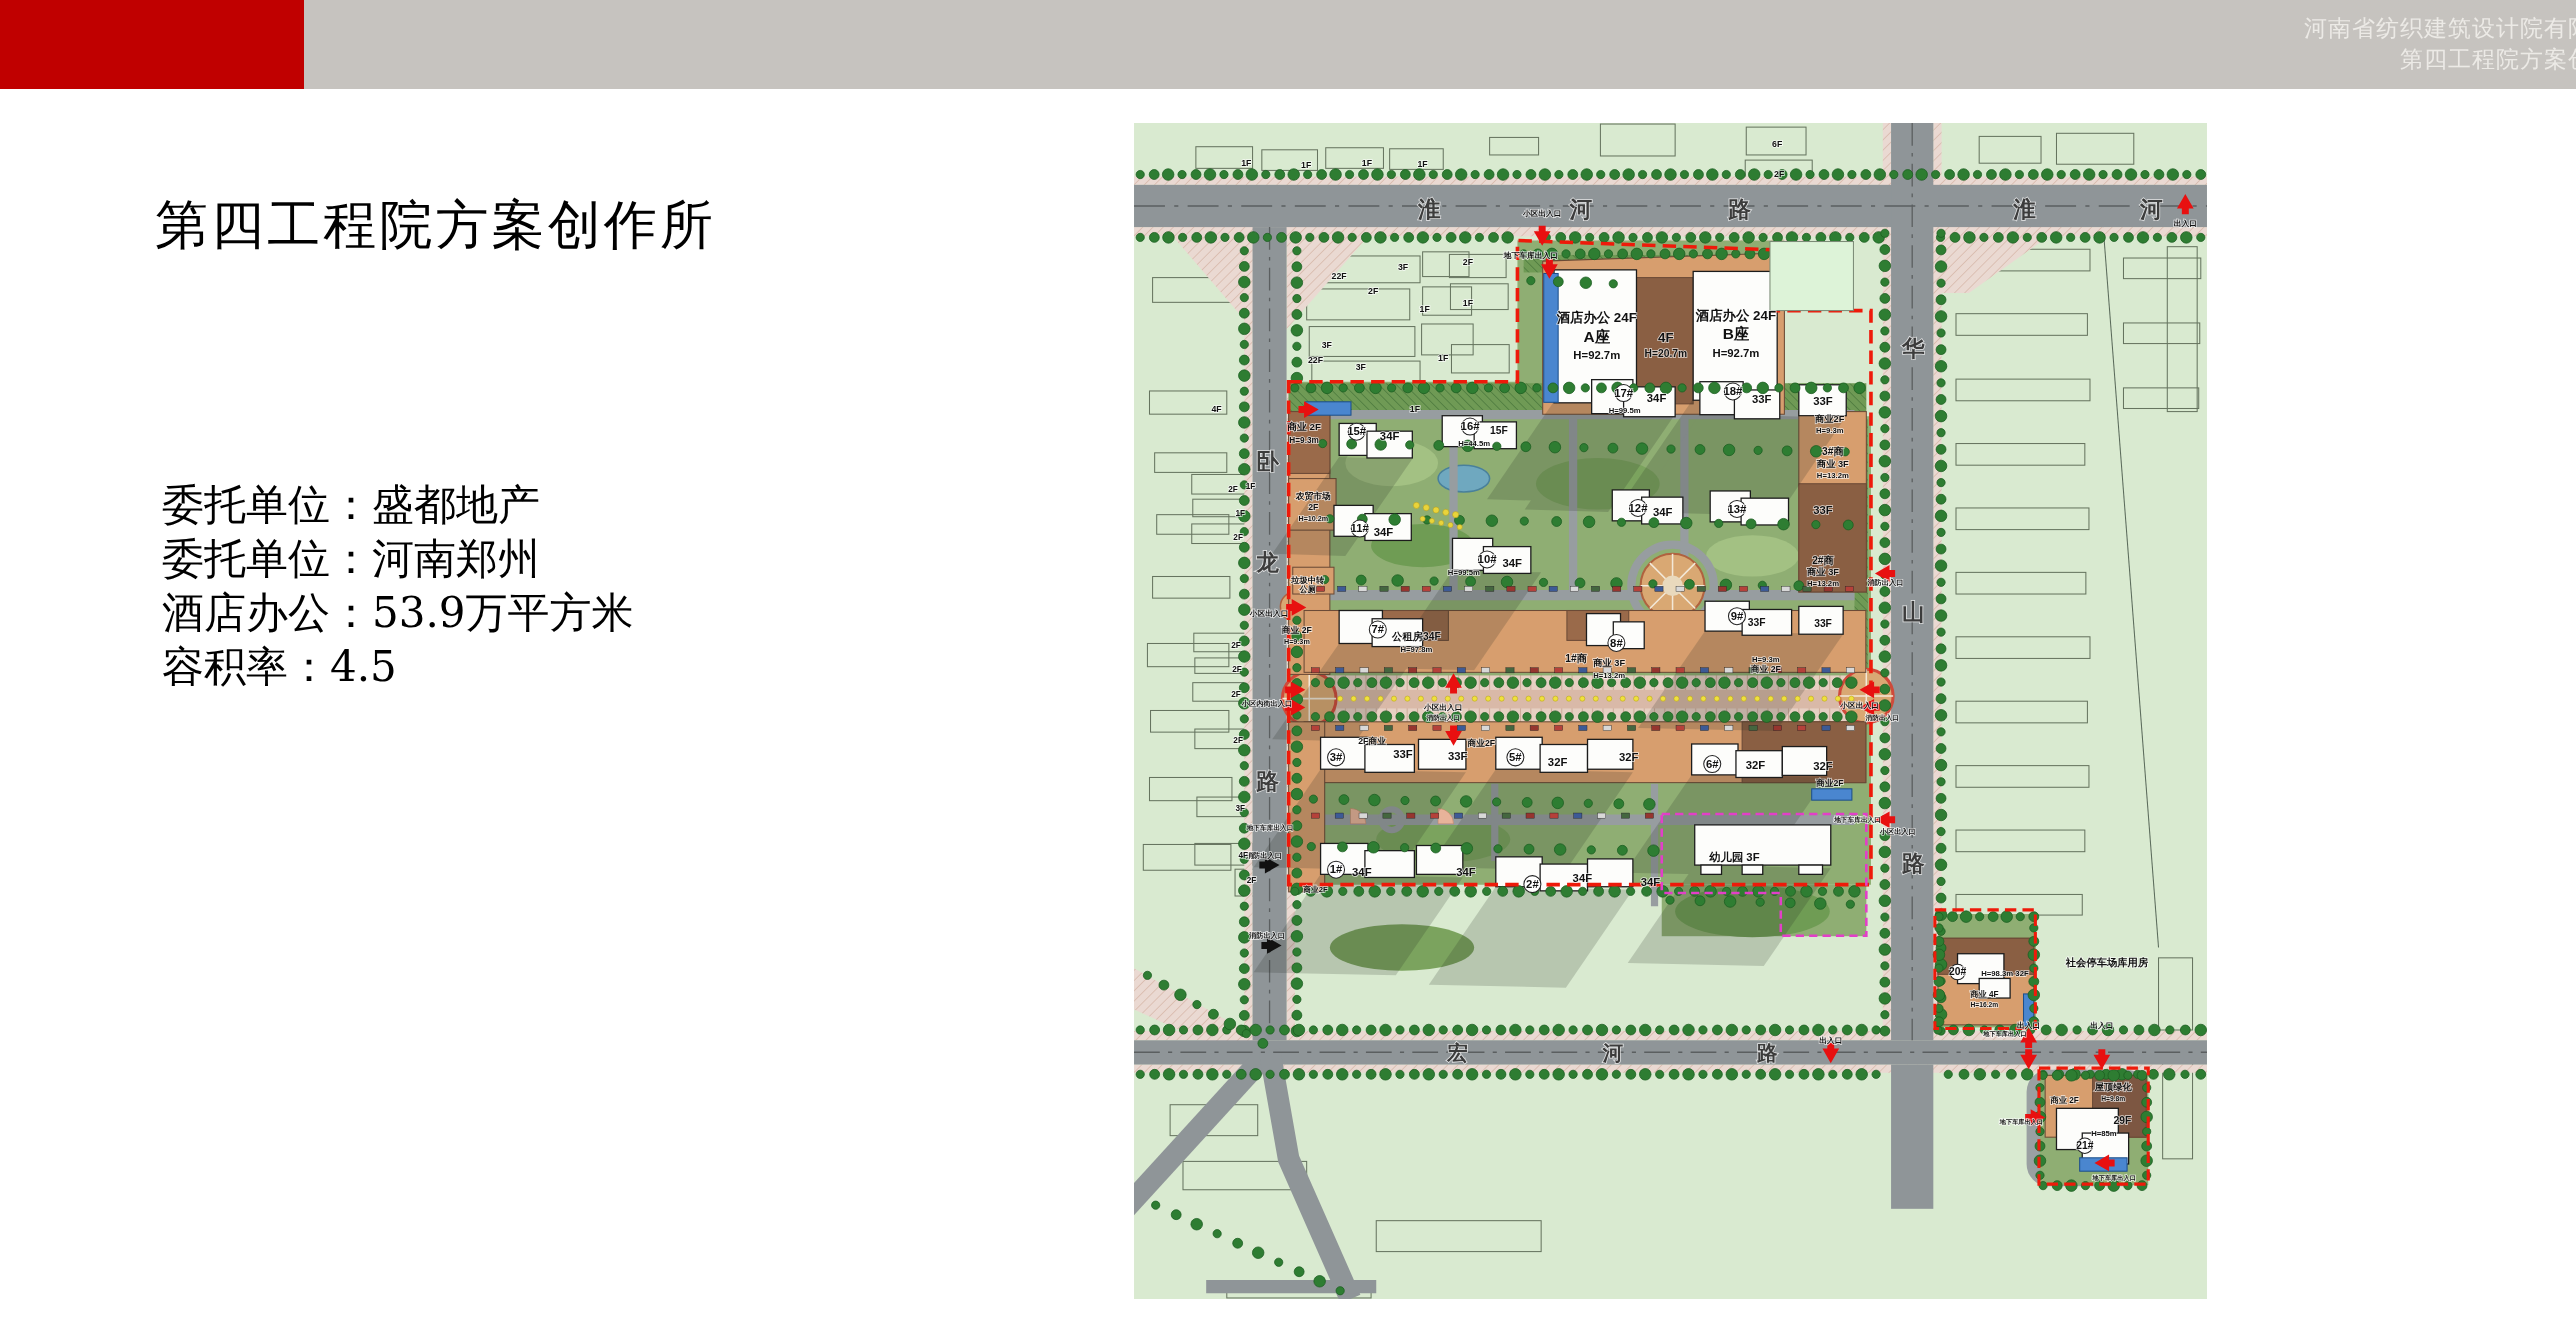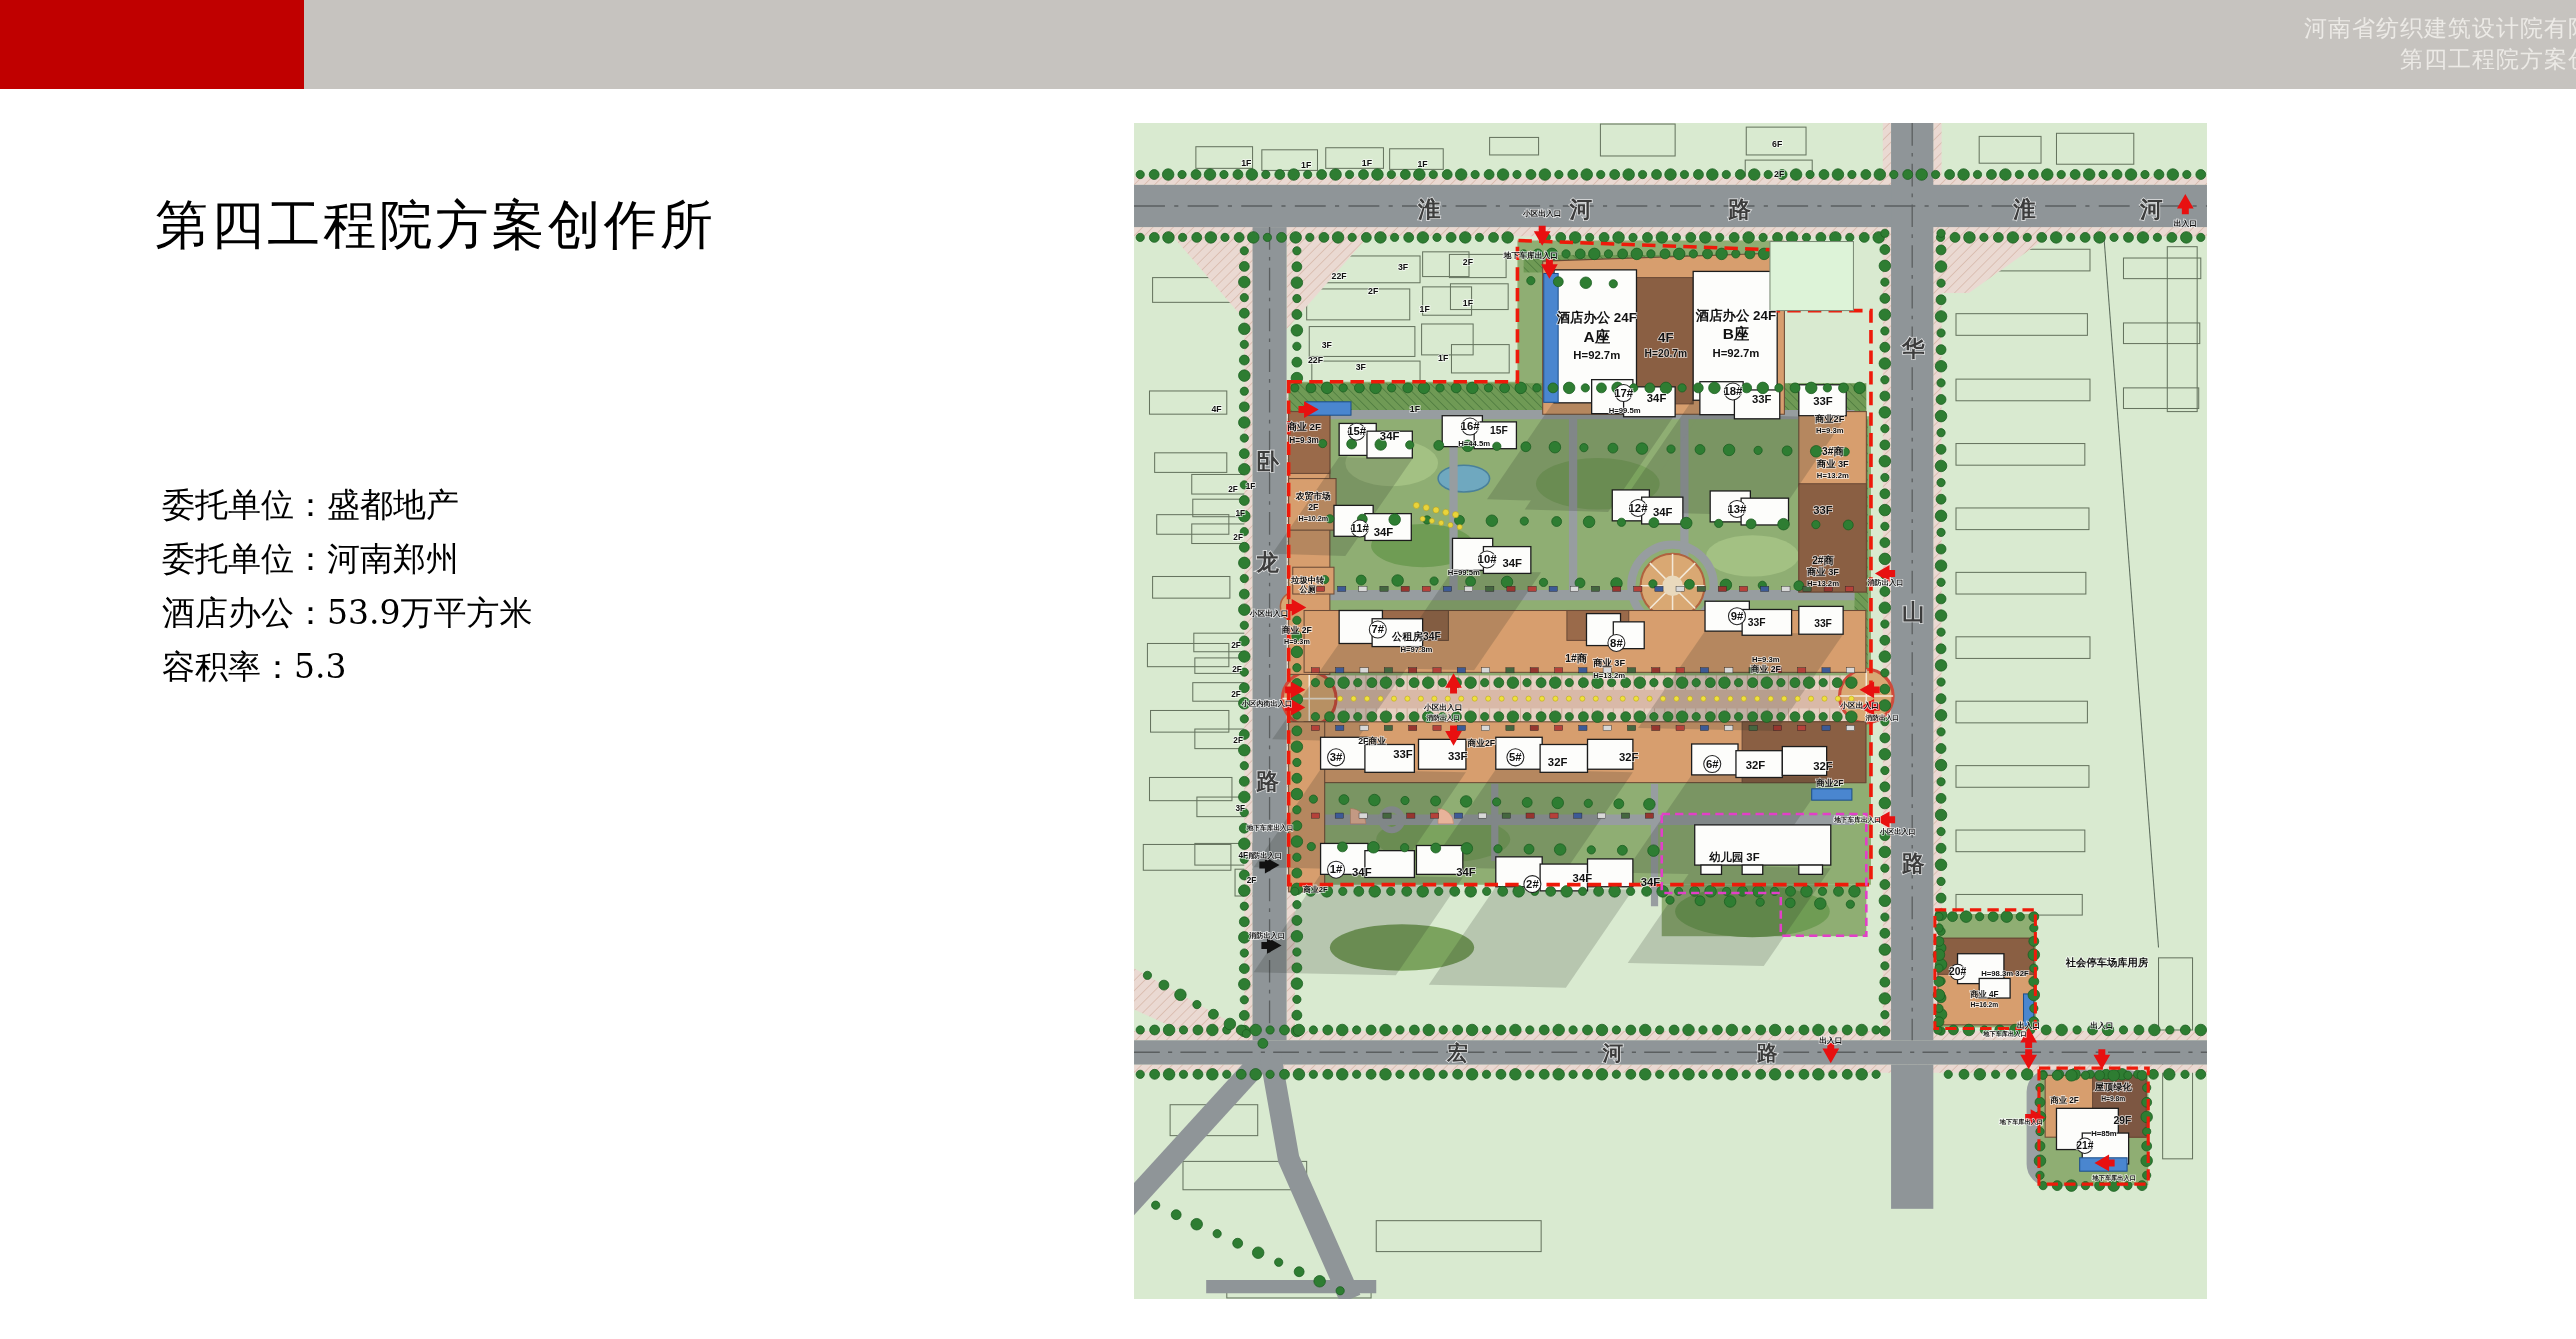--- a/index.html
+++ b/index.html
@@ -8,21 +8,21 @@
   
   #hdr{position:absolute;left:0;top:0;width:2679px;height:89px;}
   #hdr .red{position:absolute;left:0;top:0;width:304px;height:89px;background:#c00000;}
   #hdr .bar{position:absolute;left:304px;top:0;width:2367px;height:89px;background:#c6c3bf;}
   #hdr .co{position:absolute;right:39px;top:13.4px;text-align:right;color:#eceae6;
            font-family:"Liberation Serif","DejaVu Serif",serif;font-size:23px;line-height:31px;letter-spacing:1px;}
   
   #title{position:absolute;left:155px;top:190px;color:#000;font-family:"DejaVu Serif","Liberation Serif",serif;
          font-size:53px;letter-spacing:3.1px;white-space:nowrap;}
   #info{position:absolute;left:162px;top:478px;color:#000;font-family:"DejaVu Serif","Liberation Serif",serif;
-        font-size:33px;line-height:54px;white-space:nowrap;}
+        font-size:42px;line-height:54px;white-space:nowrap;}
   
   #planwrap{position:absolute;left:1134px;top:123px;width:1073px;height:1176px;}
   svg text{font-family:"Liberation Sans",sans-serif;}
 </style>
 </head>
 <body>
 
 <div id="slide">
 
   <div id="hdr">
@@ -32,21 +32,21 @@
       <div>河南省纺织建筑设计院有限公司</div>
       <div>第四工程院方案创作所</div>
     </div>
   </div>
 
   <div id="title">第四工程院方案创作所</div>
   <div id="info">
     <div>委托单位：盛都地产</div>
     <div>委托单位：河南郑州</div>
     <div>酒店办公：53.9万平方米</div>
-    <div>容积率：5.3</div>
+    <div>容积率：4.5</div>
   </div>
 
   <div id="planwrap">
   <svg id="plan" viewBox="0 0 2082 2282" width="1073" height="1176">
     <defs>
       <pattern id="hp" width="14" height="14" patternUnits="userSpaceOnUse" patternTransform="rotate(45)">
         <rect width="14" height="14" fill="#ead9d2"></rect>
             <line x1="0" y1="0" x2="0" y2="14" stroke="#d8b8ab" stroke-width="3"></line>
       </pattern>
       <pattern id="hg" width="12" height="12" patternUnits="userSpaceOnUse" patternTransform="rotate(-45)">

